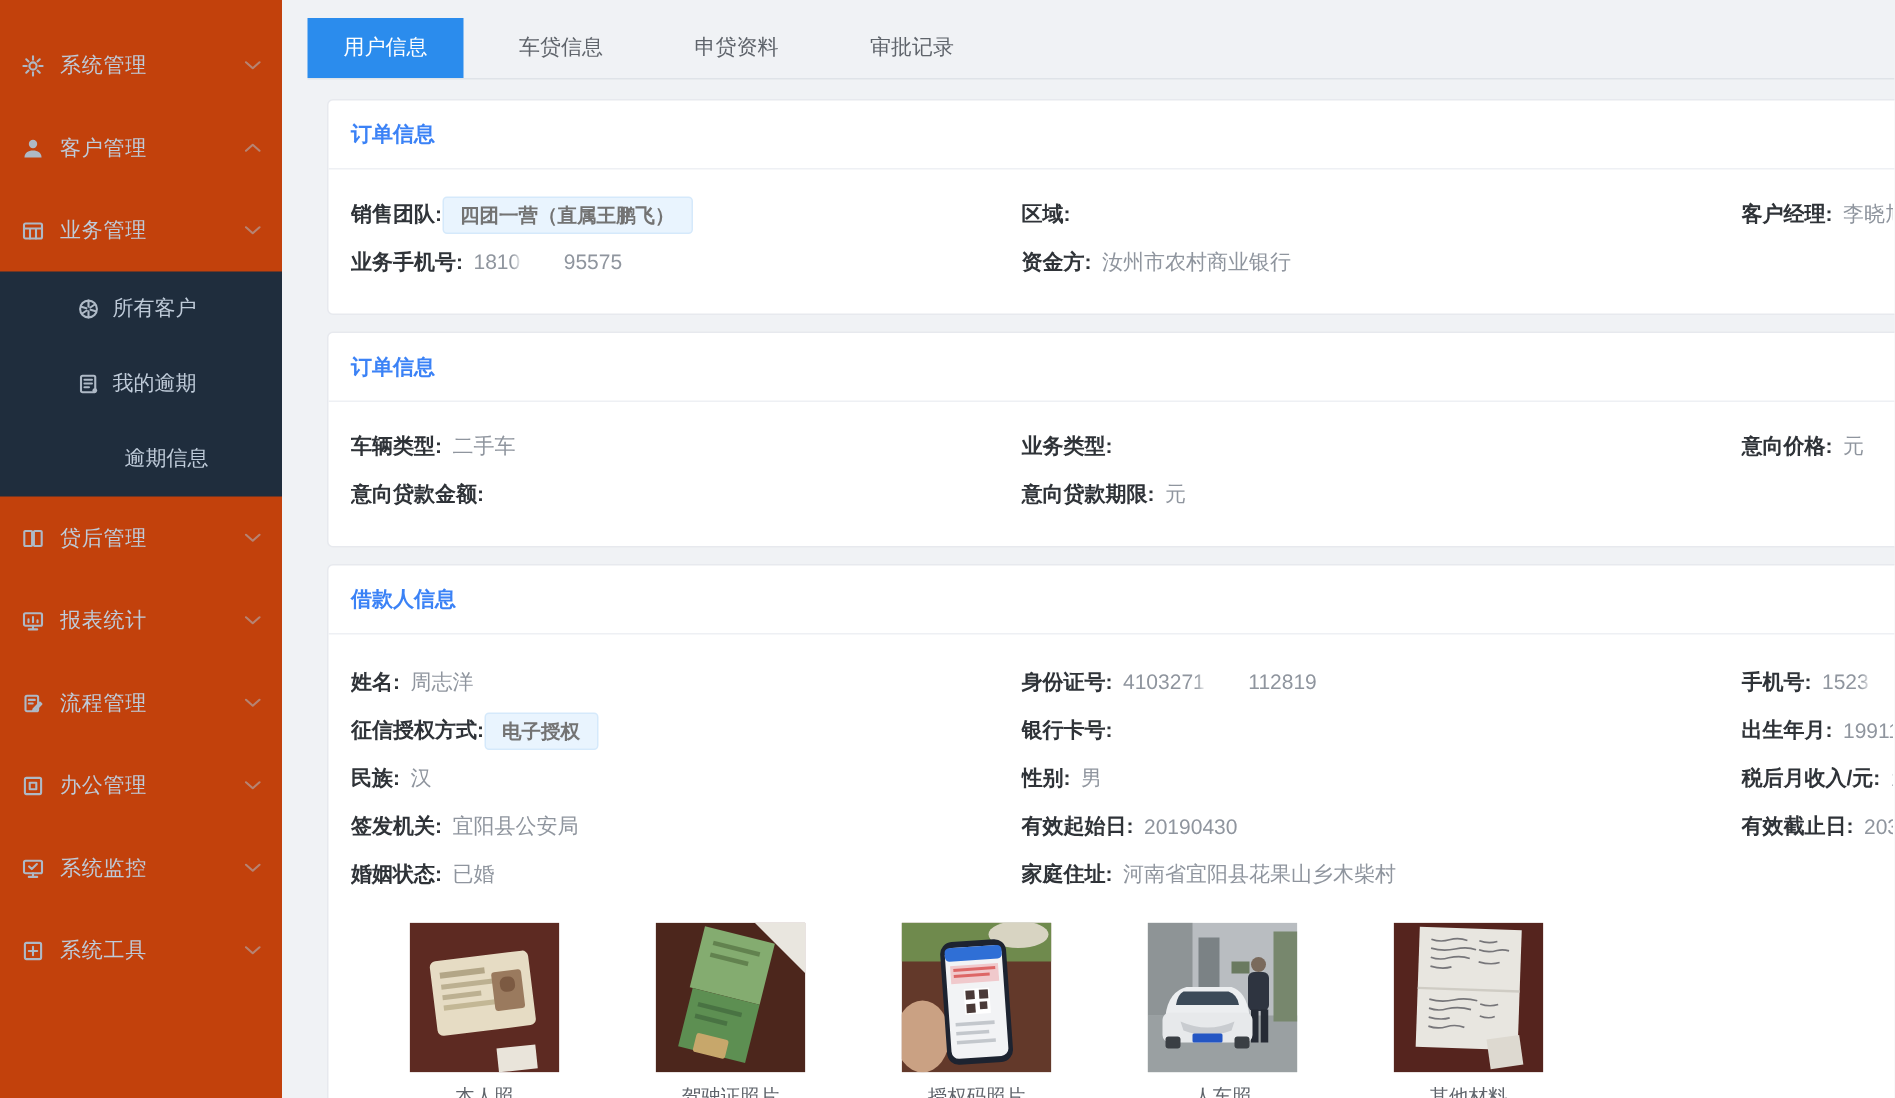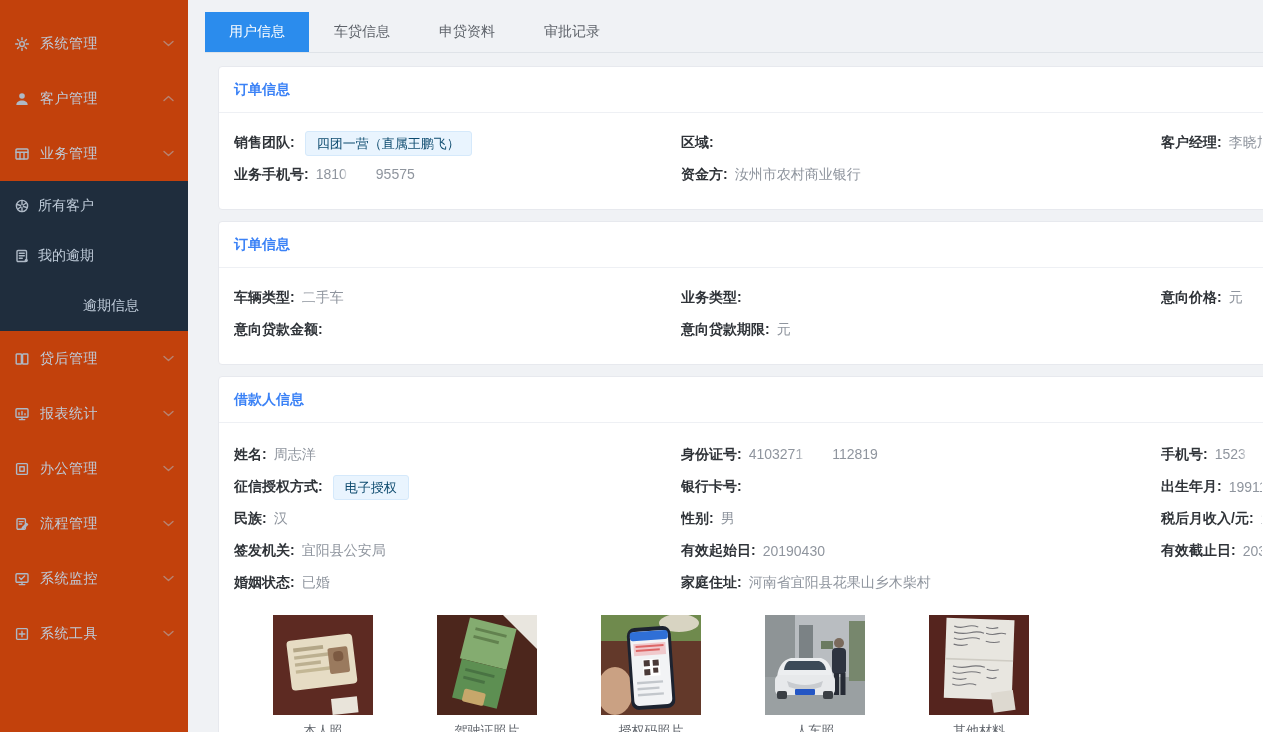--- a/index.html
+++ b/index.html
@@ -17,54 +17,55 @@
   .side-item {
     height:55px; display:flex; align-items:center;
     padding:0 14px 0 14px; color:#bfcbd9; cursor:pointer;
   }
   .side-item .ico { width:16px; height:16px; margin-right:10px; flex:0 0 16px; display:flex; }
   .side-item .lbl { font-size:14px; letter-spacing:.5px; }
   .side-item .chev { margin-left:auto; opacity:.55; display:flex; }
   .submenu { background:#1f2d3d; }
   .sub-item {
     height:50px; display:flex; align-items:center;
-    padding-left:14px; color:#bfcbd9; cursor:pointer; font-size:14px;
+    padding-left:51px; color:#bfcbd9; cursor:pointer; font-size:14px;
   }
   .sub-item .ico { width:16px; height:16px; margin-right:8px; flex:0 0 16px; display:flex; }
   .sub-item.no-ico { padding-left:83px; }
   svg.licon { stroke:#aeb9c6; fill:none; stroke-width:1.4; stroke-linecap:round; stroke-linejoin:round; }
 
   
   .main { position:absolute; left:188px; top:0; width:1075px; height:732px; }
 
   .tabbar {
     margin:12px 0 0 17px; height:41px; display:flex; align-items:stretch;
     border-bottom:1px solid #dfe3e8;
+    gap:12px;
   }
   .tab {
     padding:0 24px; display:flex; align-items:center; color:#5f646b;
     cursor:pointer; font-size:14px; margin-right:1px;
   }
   .tab.active { background:#2b8ced; color:#ffffff; }
 
   .cards { margin:13px 0 0 30px; }
   .card {
     background:#ffffff; border:1px solid #e7e9ee; border-radius:4px;
     width:1060px; margin-bottom:11px; padding:14px 15px 18px 15px;
   }
   .card-title { font-size:14px; font-weight:bold; color:#3b82f6; padding-bottom:13px; }
   .card-divider { height:1px; background:#eef0f4; margin:0 -15px; }
   .field-grid { display:grid; grid-template-columns:447px 480px 1fr; padding-top:14px; }
   .fcell { height:32px; display:flex; align-items:center; overflow:hidden; white-space:nowrap; }
   .flabel { font-weight:bold; color:#2f3338; }
   .fvalue { color:#8f959e; margin-left:7px; }
   .tag {
-    display:inline-block; margin-left:10px; background:#e9f4fe; color:#0c4a6e;
+    display:inline-block; background:#e9f4fe; color:#737373;
     border:1px solid #d5e9fb; border-radius:3px; font-size:13px;
-    padding:0 11px; height:25px; line-height:23px;
+    padding:0 11px; height:25px; line-height:23px;font-weight:bold;
   }
   .redact {
     display:inline-block; width:27px; height:17px; background:#ffffff;
     border-radius:2px; box-shadow:0 0 4px 3px rgba(255,255,255,.95);
     vertical-align:middle; margin:0 1px;
   }
 
   
   .photos { display:flex; margin:16px 0 0 39px; }
   .photo-box { width:100px; margin-right:64px; }
@@ -172,41 +173,41 @@
     <span class="chev">
         <svg class="licon" width="11" height="7" viewBox="0 0 11 7">
           <path d="M1 1.5l4.5 4L10 1.5"></path>
         </svg>
       </span>
   </div>
 
   <div class="side-item">
     <span class="ico">
       <svg class="licon" width="16" height="16" viewBox="0 0 16 16">
-          <rect x="2.6" y="2.6" width="10.8" height="10.8" rx="1"></rect>
-          <rect x="5.8" y="5.8" width="4.4" height="4.4"></rect>
-        </svg>
-    </span>
-    <span class="lbl">办公管理</span>
-    <span class="chev">
-        <svg class="licon" width="11" height="7" viewBox="0 0 11 7">
-          <path d="M1 1.5l4.5 4L10 1.5"></path>
-        </svg>
-      </span>
-  </div>
-
-  <div class="side-item">
-    <span class="ico">
-      <svg class="licon" width="16" height="16" viewBox="0 0 16 16">
           <rect x="3" y="2.8" width="8.4" height="10.4" rx="1"></rect>
           <path d="M5.2 5.6h4M5.2 8h2.6"></path>
           <path d="M8.4 11.6l4.2-4.2 1 1-4.2 4.2-1.4.4z"></path>
         </svg>
     </span>
     <span class="lbl">流程管理</span>
+    <span class="chev">
+        <svg class="licon" width="11" height="7" viewBox="0 0 11 7">
+          <path d="M1 1.5l4.5 4L10 1.5"></path>
+        </svg>
+      </span>
+  </div>
+
+  <div class="side-item">
+    <span class="ico">
+      <svg class="licon" width="16" height="16" viewBox="0 0 16 16">
+          <rect x="2.6" y="2.6" width="10.8" height="10.8" rx="1"></rect>
+          <rect x="5.8" y="5.8" width="4.4" height="4.4"></rect>
+        </svg>
+    </span>
+    <span class="lbl">办公管理</span>
     <span class="chev">
         <svg class="licon" width="11" height="7" viewBox="0 0 11 7">
           <path d="M1 1.5l4.5 4L10 1.5"></path>
         </svg>
       </span>
   </div>
 
   <div class="side-item">
     <span class="ico">
       <svg class="licon" width="16" height="16" viewBox="0 0 16 16">

